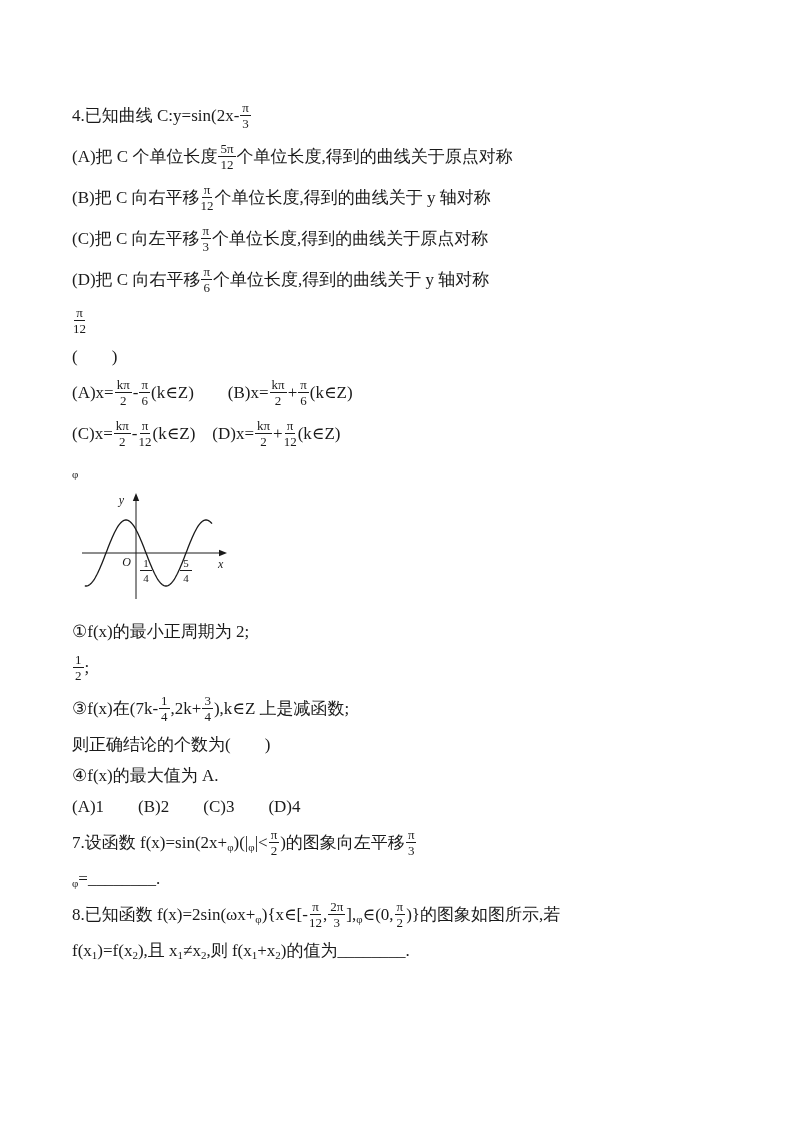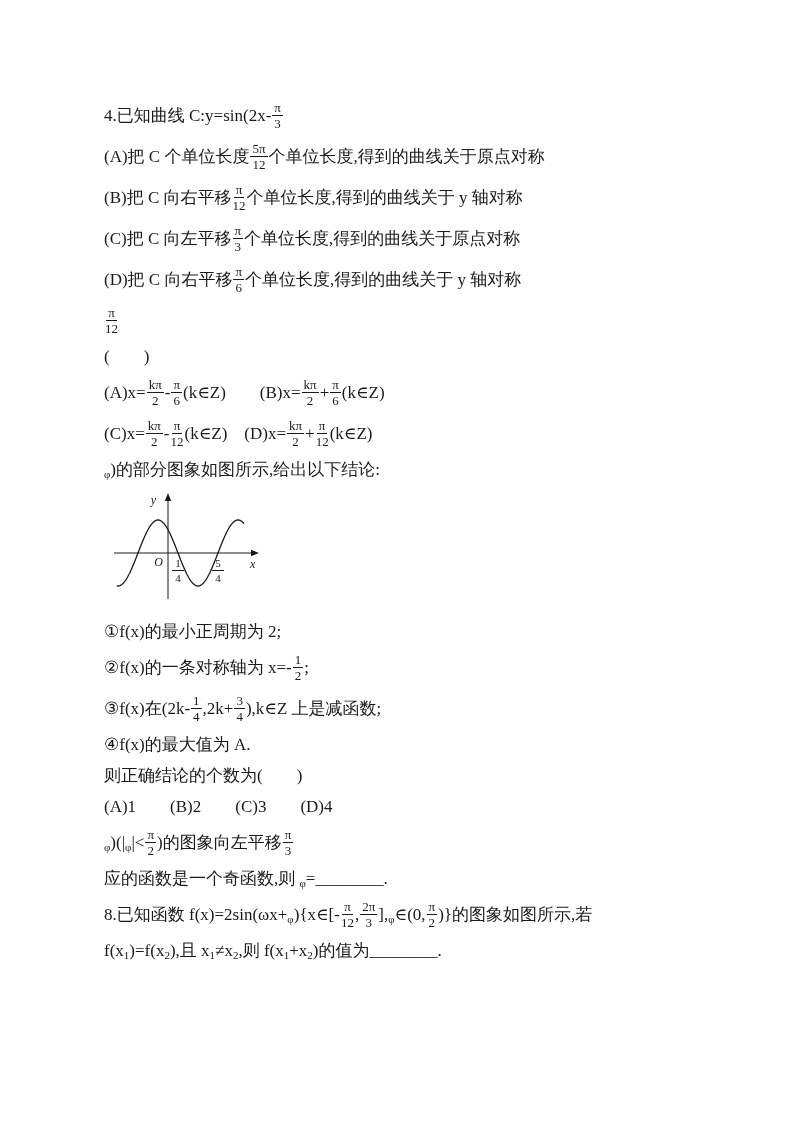--- a/index.html
+++ b/index.html
@@ -1,21 +1,21 @@
 <!DOCTYPE html>
 <html><head>
 <meta charset="utf-8">
 <style>
   html,body{margin:0;padding:0;}
   body{
     width:794px;height:1123px;background:#ffffff;color:#1a1a1a;
     font-family:"Liberation Serif","DejaVu Serif",serif;
     font-size:17px;overflow:hidden;
   }
-  .sheet{box-sizing:border-box;width:794px;height:1123px;padding:95px 56px 0 104px;}
+  .sheet{box-sizing:border-box;width:794px;height:1123px;padding:95px 56px 0 72px;}
   section{margin:0;}
   .line{display:flex;align-items:center;white-space:pre;min-height:31px;}
   .line.tall{min-height:41px;}
   .line span{white-space:pre;}
   .frac{display:inline-flex;flex-direction:column;align-items:center;line-height:1;font-size:13px;margin:0 1px;}
   .frac .num{padding:0 2px 1px;border-bottom:1px solid currentColor;}
   .frac .den{padding-top:1px;}
   .sub{font-size:11px;position:relative;top:4px;}
   figure{margin:6px 0 8px 2px;}
   svg text{font-family:"Liberation Serif","DejaVu Serif",serif;fill:#1a1a1a;}
@@ -42,21 +42,21 @@
   <section>
     <div>
         <div class="line tall"><span class="frac"><span class="num">π</span><span class="den">12</span></span></div>
         <div class="line"><span>(　　)</span></div>
         <div class="line tall"><span>(A)x=</span><span class="frac"><span class="num">kπ</span><span class="den">2</span></span><span>-</span><span class="frac"><span class="num">π</span><span class="den">6</span></span><span>(k∈Z)　　(B)x=</span><span class="frac"><span class="num">kπ</span><span class="den">2</span></span><span>+</span><span class="frac"><span class="num">π</span><span class="den">6</span></span><span>(k∈Z)</span></div>
         <div class="line tall"><span>(C)x=</span><span class="frac"><span class="num">kπ</span><span class="den">2</span></span><span>-</span><span class="frac"><span class="num">π</span><span class="den">12</span></span><span>(k∈Z)　(D)x=</span><span class="frac"><span class="num">kπ</span><span class="den">2</span></span><span>+</span><span class="frac"><span class="num">π</span><span class="den">12</span></span><span>(k∈Z)</span></div>
       </div>
   </section>
   <section>
     <div>
-        <div class="line"><span class="sub">φ</span><span>)的部分图象如图所示,给出以下结论:</span></div>
+        <div class="line"><span class="sub">φ</span></div>
       </div>
     <figure>
       <svg width="172" height="112" viewBox="0 0 172 112">
         <line class="axis" x1="8" y1="62" x2="146" y2="62"></line>
         <polygon class="arrow" points="145,58.8 153,62 145,65.2"></polygon>
         <line class="axis" x1="62" y1="108" x2="62" y2="9"></line>
         <polygon class="arrow" points="58.8,10 62,2 65.2,10"></polygon>
         <text class="lbl" x="50" y="13" text-anchor="end">y</text>
         <text class="lbl" x="144" y="77">x</text>
         <text class="lbl" x="57" y="75" text-anchor="end">O</text>
@@ -68,31 +68,31 @@
         <g>
           <text class="tick" x="112" y="76" text-anchor="middle">5</text>
           <line class="fbar" x1="106" y1="79.5" x2="118" y2="79.5"></line>
           <text class="tick" x="112" y="91" text-anchor="middle">4</text>
         </g>
         <polyline id="curve" class="curve" points="10.8,94.9 11.6,95.0 12.4,95.0 13.2,94.9 14.0,94.6 14.8,94.2 15.6,93.7 16.4,93.0 17.2,92.3 18.0,91.4 18.8,90.4 19.6,89.3 20.4,88.1 21.2,86.8 22.0,85.3 22.8,83.8 23.6,82.2 24.4,80.5 25.2,78.8 26.0,77.0 26.8,75.1 27.6,73.2 28.4,71.2 29.2,69.2 30.0,67.2 30.8,65.1 31.6,63.0 32.4,61.0 33.2,58.9 34.0,56.8 34.8,54.8 35.6,52.8 36.4,50.8 37.2,48.9 38.0,47.0 38.8,45.2 39.6,43.5 40.4,41.8 41.2,40.2 42.0,38.7 42.8,37.2 43.6,35.9 44.4,34.7 45.2,33.6 46.0,32.6 46.8,31.7 47.6,31.0 48.4,30.3 49.2,29.8 50.0,29.4 50.8,29.1 51.6,29.0 52.4,29.0 53.2,29.1 54.0,29.4 54.8,29.8 55.6,30.3 56.4,31.0 57.2,31.7 58.0,32.6 58.8,33.6 59.6,34.7 60.4,35.9 61.2,37.2 62.0,38.7 62.8,40.2 63.6,41.8 64.4,43.5 65.2,45.2 66.0,47.0 66.8,48.9 67.6,50.8 68.4,52.8 69.2,54.8 70.0,56.8 70.8,58.9 71.6,61.0 72.4,63.0 73.2,65.1 74.0,67.2 74.8,69.2 75.6,71.2 76.4,73.2 77.2,75.1 78.0,77.0 78.8,78.8 79.6,80.5 80.4,82.2 81.2,83.8 82.0,85.3 82.8,86.8 83.6,88.1 84.4,89.3 85.2,90.4 86.0,91.4 86.8,92.3 87.6,93.0 88.4,93.7 89.2,94.2 90.0,94.6 90.8,94.9 91.6,95.0 92.4,95.0 93.2,94.9 94.0,94.6 94.8,94.2 95.6,93.7 96.4,93.0 97.2,92.3 98.0,91.4 98.8,90.4 99.6,89.3 100.4,88.1 101.2,86.8 102.0,85.3 102.8,83.8 103.6,82.2 104.4,80.5 105.2,78.8 106.0,77.0 106.8,75.1 107.6,73.2 108.4,71.2 109.2,69.2 110.0,67.2 110.8,65.1 111.6,63.0 112.4,61.0 113.2,58.9 114.0,56.8 114.8,54.8 115.6,52.8 116.4,50.8 117.2,48.9 118.0,47.0 118.8,45.2 119.6,43.5 120.4,41.8 121.2,40.2 122.0,38.7 122.8,37.2 123.6,35.9 124.4,34.7 125.2,33.6 126.0,32.6 126.8,31.7 127.6,31.0 128.4,30.3 129.2,29.8 130.0,29.4 130.8,29.1 131.6,29.0 132.4,29.0 133.2,29.1 134.0,29.4 134.8,29.8 135.6,30.3 136.4,31.0 137.2,31.7 138.0,32.6"></polyline>
       </svg>
     </figure>
     <div>
         <div class="line"><span>①f(x)的最小正周期为 2;</span></div>
-        <div class="line tall"><span>②f(x)的一条对称轴为 x=-</span><span class="frac"><span class="num">1</span><span class="den">2</span></span><span>;</span></div>
-        <div class="line tall"><span>③f(x)在(2k-</span><span class="frac"><span class="num">1</span><span class="den">4</span></span><span>,2k+</span><span class="frac"><span class="num">3</span><span class="den">4</span></span><span>),k∈Z 上是减函数;</span></div>
+        <div class="line tall"><span class="frac"><span class="num">1</span><span class="den">2</span></span><span>;</span></div>
+        <div class="line tall"><span>③f(x)在(7k-</span><span class="frac"><span class="num">1</span><span class="den">4</span></span><span>,2k+</span><span class="frac"><span class="num">3</span><span class="den">4</span></span><span>),k∈Z 上是减函数;</span></div>
+        <div class="line"><span>则正确结论的个数为(　　)</span></div>
         <div class="line"><span>④f(x)的最大值为 A.</span></div>
-        <div class="line"><span>则正确结论的个数为(　　)</span></div>
         <div class="line"><span>(A)1　　(B)2　　(C)3　　(D)4</span></div>
       </div>
   </section>
   <section>
     <div>
-        <div class="line tall"><span class="sub">φ</span><span>)(|</span><span class="sub">φ</span><span>|&lt;</span><span class="frac"><span class="num">π</span><span class="den">2</span></span><span>)的图象向左平移</span><span class="frac"><span class="num">π</span><span class="den">3</span></span></div>
-        <div class="line"><span>应的函数是一个奇函数,则 </span><span class="sub">φ</span><span>=________.</span></div>
+        <div class="line tall"><span>7.设函数 f(x)=sin(2x+</span><span class="sub">φ</span><span>)(|</span><span class="sub">φ</span><span>|&lt;</span><span class="frac"><span class="num">π</span><span class="den">2</span></span><span>)的图象向左平移</span><span class="frac"><span class="num">π</span><span class="den">3</span></span></div>
+        <div class="line"><span class="sub">φ</span><span>=________.</span></div>
       </div>
   </section>
   <section>
     <div>
         <div class="line tall"><span>8.已知函数 f(x)=2sin(ωx+</span><span class="sub">φ</span><span>){x∈[-</span><span class="frac"><span class="num">π</span><span class="den">12</span></span><span>,</span><span class="frac"><span class="num">2π</span><span class="den">3</span></span><span>],</span><span class="sub">φ</span><span>∈(0,</span><span class="frac"><span class="num">π</span><span class="den">2</span></span><span>)}的图象如图所示,若</span></div>
         <div class="line"><span>f(x</span><span class="sub">1</span><span>)=f(x</span><span class="sub">2</span><span>),且 x</span><span class="sub">1</span><span>≠x</span><span class="sub">2</span><span>,则 f(x</span><span class="sub">1</span><span>+x</span><span class="sub">2</span><span>)的值为________.</span></div>
       </div>
   </section>
 </div>
 

